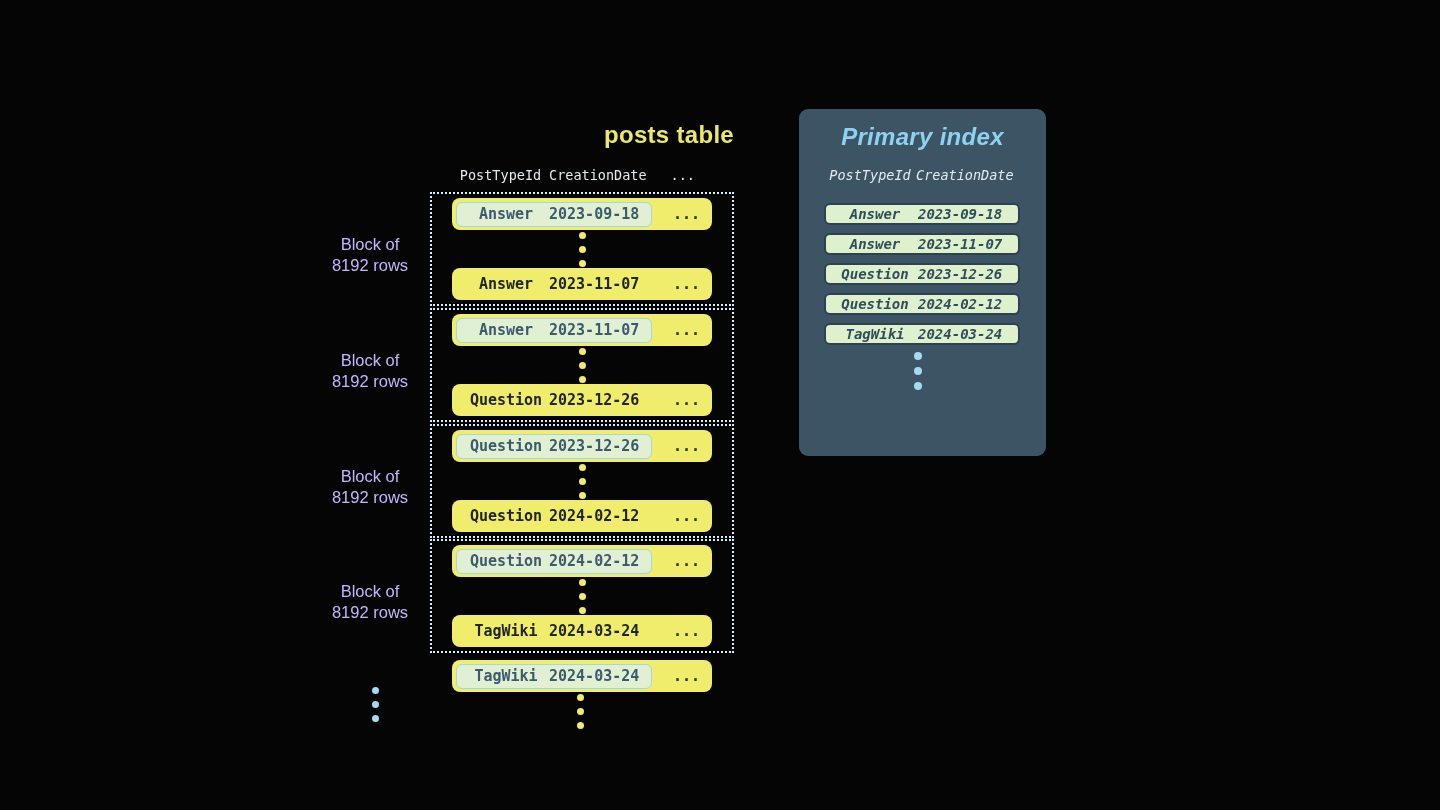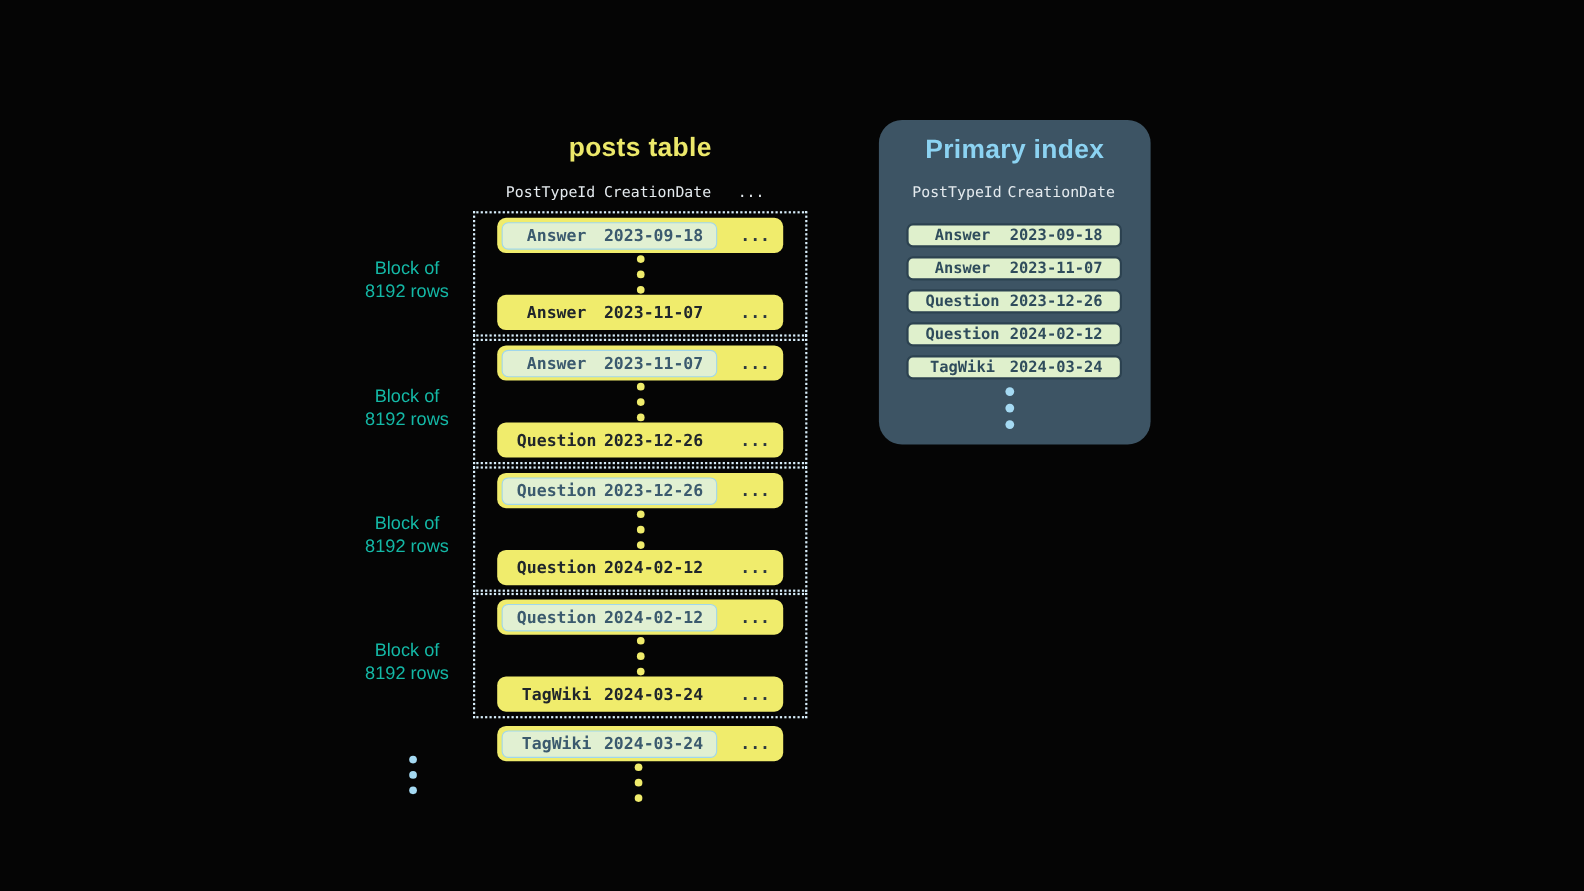--- a/index.html
+++ b/index.html
@@ -4,21 +4,21 @@
 <style>
   html,body{margin:0;padding:0;background:#050505;}
   .canvas{
     position:relative;width:1440px;height:810px;background:#050505;
     overflow:hidden;font-family:"Liberation Sans",sans-serif;
   }
   .mono{font-family:"DejaVu Sans Mono","Liberation Mono",monospace;text-align:center;}
 
   
   .posts-title{
-    position:absolute;left:430px;top:121px;width:304px;text-align:center;
+    position:absolute;left:430px;top:121px;width:304px;text-align:right;
     font-size:24px;font-weight:600;color:#ece86a;letter-spacing:.3px;
   }
   .posts-headers{
     position:absolute;left:452px;top:166px;width:259px;height:18px;
     display:flex;align-items:center;font-size:13.5px;color:#e4eaee;
   }
   .posts-headers .h-type{width:97px;}
   .posts-headers .h-ell{margin-left:auto;padding-right:16px;}
 
   .block{
@@ -36,35 +36,35 @@
     width:196px;height:25px;display:flex;align-items:center;
     padding:0 6px;box-sizing:border-box;border:1.5px solid transparent;
     border-radius:6px;font-size:15px;font-weight:bold;color:#20262b;
   }
   .cell.hl{background:#e1f0d2;border-color:#a0d7ec;color:#3b5a6e;}
   .cell .type{width:86px;}
   .ell{margin-left:auto;font-size:15px;font-weight:bold;color:#2b3740;}
 
   .block-label{
     position:absolute;left:310px;width:120px;text-align:center;
-    font-size:16.5px;line-height:21px;color:#14b8a6;
+    font-size:16.5px;line-height:21px;color:#c4b5fd;
   }
 
   
   .vdots{display:flex;flex-direction:column;align-items:center;gap:7px;}
   .vdots.abs{position:absolute;}
   .dot{width:7px;height:7px;border-radius:50%;}
   .dot.yellow{background:#f0ec6c;}
   .dot.blue{background:#a5daf3;}
   .dot.big{width:8px;height:8px;}
 
   
   .panel{
-    position:absolute;left:799px;top:109px;width:247px;height:295px;
-    background:#3d5464;border-radius:21px;
+    position:absolute;left:799px;top:109px;width:247px;height:347px;
+    background:#3d5464;border-radius:9px;font-style:italic;
   }
   .panel-title{
     position:absolute;left:0;top:14px;width:247px;text-align:center;
     font-size:24px;font-weight:600;color:#8cd3f2;letter-spacing:.3px;
   }
   .panel-headers{
     position:absolute;left:25px;top:57px;width:196px;height:18px;
     display:flex;align-items:center;font-size:13.5px;color:#e4eaee;
   }
   .panel-headers .h-type{width:92px;}

